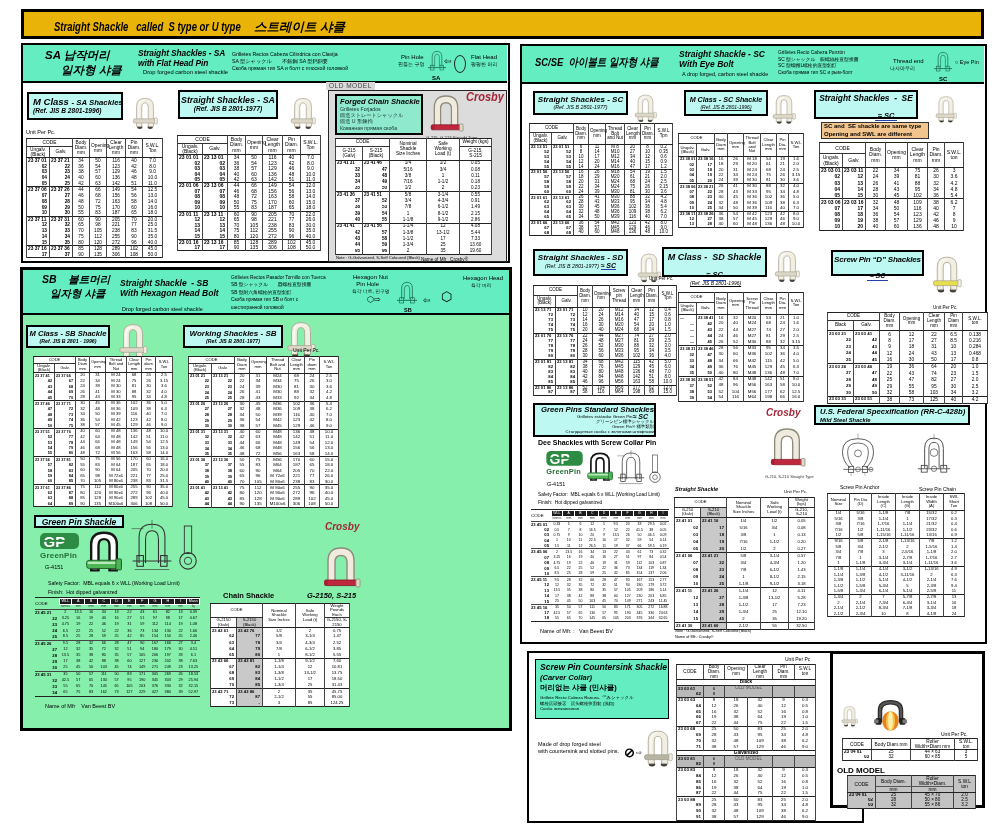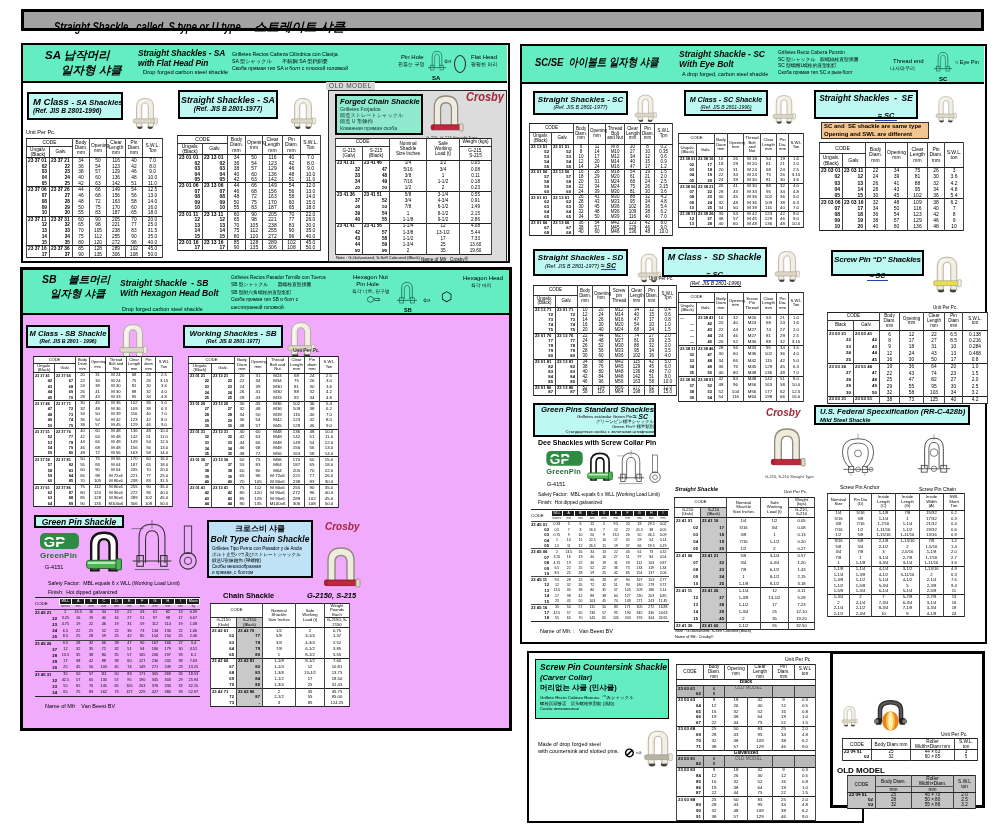--- a/index.html
+++ b/index.html
@@ -8,21 +8,21 @@
 table.jt thead td{border-bottom:0.8px solid #222;border-top:0.8px solid #222;}
 table.jt td.cd{font-weight:bold;text-align:left;padding-left:1px;letter-spacing:0;white-space:nowrap;overflow:hidden;}
 table.jt td.cs{font-weight:bold;text-align:right;padding-right:2px;white-space:nowrap;overflow:hidden;}
 table.jt tbody{border-bottom:0.8px solid #222;}
 table.gp{border-collapse:collapse;table-layout:fixed;}
 table.gp td{padding:0;text-align:center;line-height:1.25;}
 table.gp td.bh{background:#1c1c1c;color:#fff;border:0.5px solid #fff;}
 </style>
 </head><body>
 <div id="page">
-<div style="position:absolute;left:21px;top:9px;width:963px;height:22px;background:#a3a3a3;border:3px solid #000;box-sizing:border-box;">
+<div style="position:absolute;left:21px;top:9px;width:963px;height:30px;background:#eab308;border:3px solid #000;box-sizing:border-box;">
       <span style="position:absolute;left:30px;top:7px;font-size:13px;transform:scaleX(0.73);transform-origin:0 0;white-space:nowrap;font-weight:bold;font-style:italic;">Straight Shackle&nbsp;&nbsp; called&nbsp; S type or U type</span>
       <span style="position:absolute;left:230px;top:7px;font-size:12.5px;font-weight:bold;font-style:italic;">스트레이트 샤클</span>
     </div>
 <div style="position:absolute;left:21px;top:43px;width:489px;height:220px;border:2.5px solid #000;box-sizing:border-box;background:#fff;">
 <div style="position:absolute;left:0px;top:0px;width:484px;height:38px;background:#63edc1;border-bottom:2.5px solid #000;box-sizing:border-box;"></div>
 
 <div style="position:absolute;left:22px;top:4px;font-size:11.5px;line-height:12.5px;font-weight:bold;font-style:italic;">SA 납작머리</div>
 
 <div style="position:absolute;left:38px;top:19px;font-size:11.5px;line-height:12.5px;font-weight:bold;font-style:italic;">일자형 샤클</div>
 
@@ -2456,21 +2456,21 @@
               <td>2-3/4</td>
               <td>10</td>
               <td>8</td>
               <td>4-1/8</td>
               <td>24</td>
             </tr>
           </tbody>
         </table>
       </div>
 </div>
-    <div style="position:absolute;left:20px;top:267px;width:492px;height:464px;border:3px solid #000;box-sizing:border-box;background:#f0abfc;">
+    <div style="position:absolute;left:20px;top:267px;width:492px;height:464px;border:3px solid #000;box-sizing:border-box;background:#86efac;">
 <div style="position:absolute;left:0px;top:0px;width:486px;height:45px;background:#63edc1;border-bottom:2.5px solid #000;box-sizing:border-box;"></div>
 
 <div style="position:absolute;left:19px;top:4px;font-size:10.5px;line-height:11.5px;font-weight:bold;font-style:italic;">SB&nbsp;&nbsp;&nbsp; 볼트머리</div>
 
 <div style="position:absolute;left:27px;top:18px;font-size:10.5px;line-height:11.5px;font-weight:bold;font-style:italic;">일자형 샤클</div>
 
 <div style="position:absolute;left:97px;top:8px;font-size:8.5px;line-height:9.5px;font-weight:bold;font-style:italic;line-height:10px;">Straight Shackle&nbsp; - SB<br>With Hexagon Head Bolt</div>
 
 <div style="position:absolute;left:99px;top:36px;font-size:5.5px;line-height:6.5px;">Drop forged carbon steel shackle</div>
 
@@ -3371,25 +3371,20 @@
               <td>380</td>
               <td>39</td>
               <td>52.97</td>
             </tr>
           </tbody>
         </table>
       </div>
 
 <div style="position:absolute;left:22px;top:433px;font-size:5.5px;line-height:6.5px;">Name of Mfr&nbsp;&nbsp;&nbsp;&nbsp;Van Beest BV</div>
 
-<div style="position:absolute;left:184px;top:250px;width:106px;height:58px;background:#bfe2f7;border:2px solid #000;text-align:center;box-sizing:border-box;">
-        <div style="font-size:8px;font-weight:bold;margin-top:1px;">크로스비 샤클</div>
-<div style="font-size:8.5px;font-weight:bold;font-style:italic;white-space:nowrap;">Bolt Type Chain Shackle</div>
-<div style="text-align:left;padding-left:3px;font-size:4.6px;line-height:6.1px;margin-top:2px;">Grilletes Tipo Perno con Pasador y de Ancla<br>ボルト止型バウ及びストレートシャックル<br>鍛造U形鍊鏈拘 (帶螺帽)<br>Скобы мешкообразная<br>и прямая, с болтом</div>
-      </div>
 
 <div style="position:absolute;left:302px;top:250px;font-size:10px;line-height:11px;font-weight:bold;font-style:italic;color:#a32638;letter-spacing:0px;font-family:'Liberation Sans';transform:scaleY(1.15);">Crosby</div>
 
 <div style="position:absolute;left:298px;top:272px;width:40px;height:52px;"><svg width="40" height="52" viewBox="0 0 40 48">
 <path d="M7,38 L7,17 Q7,4 20,4 Q33,4 33,17 L33,38 L26,38 L26,18 Q26,11.5 20,11.5 Q14,11.5 14,18 L14,38 Z" fill="#efecdf" stroke="#8f8a7a" stroke-width="1.4"></path>
 <rect x="4" y="36" width="33" height="5.6" rx="2" fill="#c1273c" stroke="#7d1425" stroke-width="0.8"></rect>
 <ellipse cx="5" cy="38.8" rx="2" ry="3.2" fill="#a81f33"></ellipse>
 <rect x="35" y="35" width="4" height="8" rx="1" fill="#ddd8c8" stroke="#8f8a7a" stroke-width="0.8"></rect>
 </svg></div>
 

